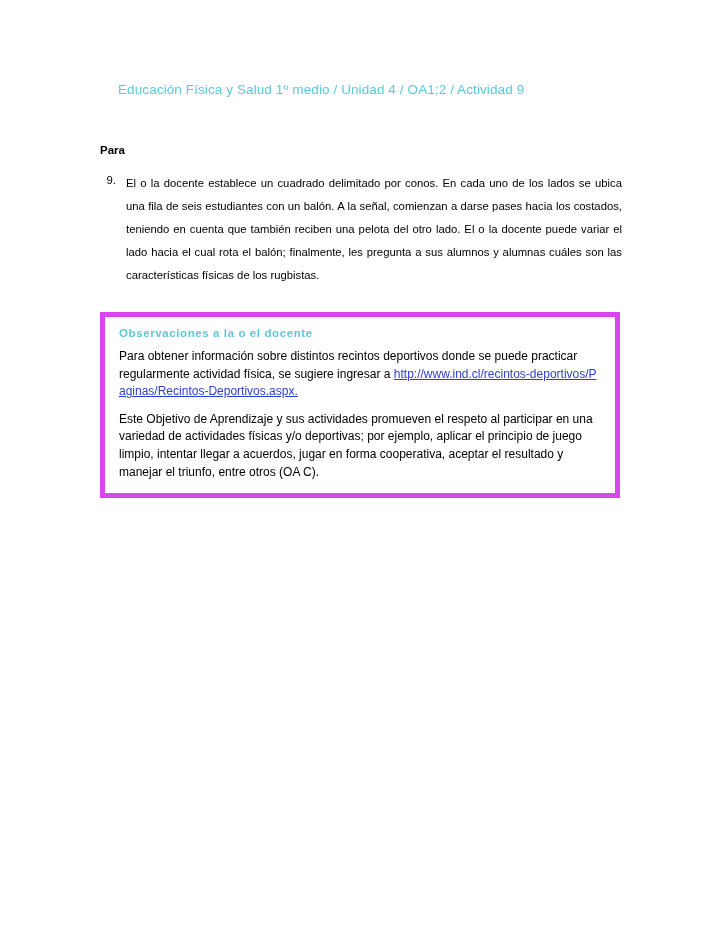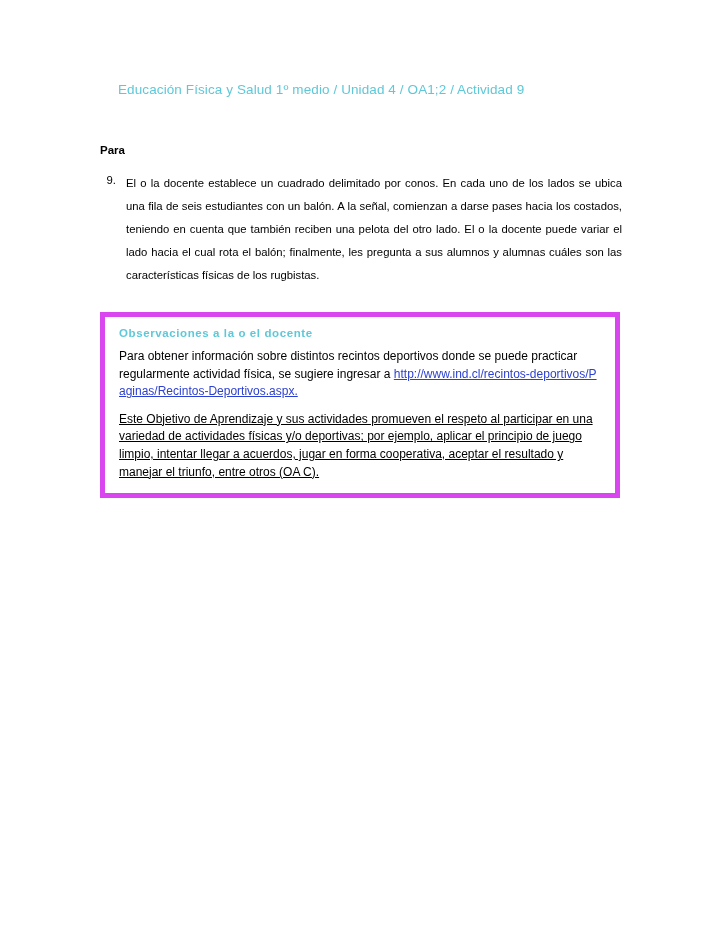--- a/index.html
+++ b/index.html
@@ -81,21 +81,20 @@
     margin-bottom: 9px;
   }
   .obs-p {
     font-size: 12px;
     line-height: 17.6px;
     color: #000000;
     margin: 4px 0 10px 0;
   }
   .obs-p:last-child {
     margin-bottom: 0;
-    text-decoration: underline;
   }
   .obs-link {
     color: #2b3fd0;
     text-decoration: underline;
     word-break: break-all;
   }
 </style>
 </head>
 <body>
 

